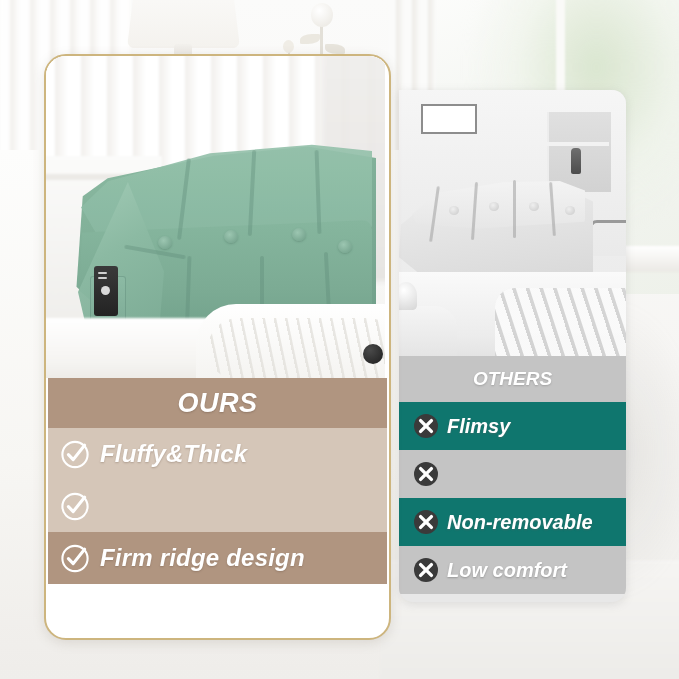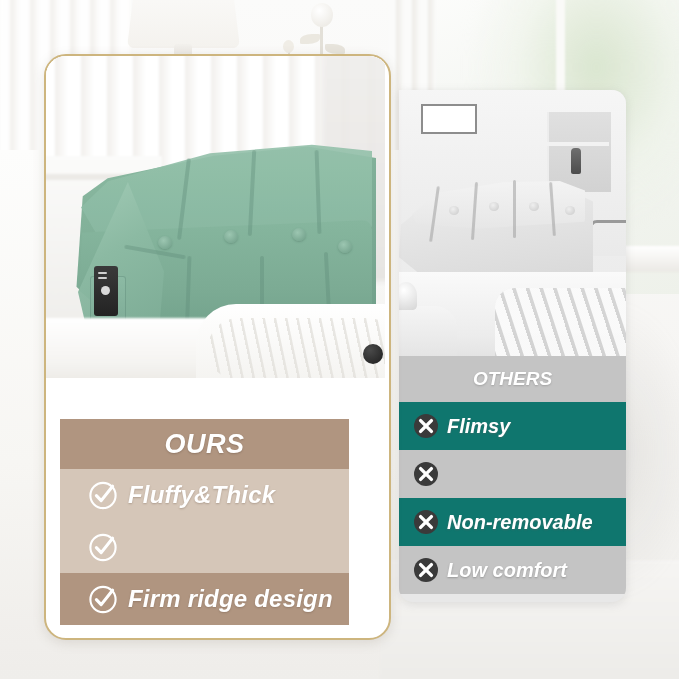--- a/index.html
+++ b/index.html
@@ -109,26 +109,26 @@
   .op-duvet{position:absolute;left:150px;top:248px;width:205px;height:80px;
     background:linear-gradient(180deg,#ffffff 0%,#f4f3f0 100%);
     border-radius:40px 18px 0 0;filter:blur(.5px);}
   .op-duvet-folds{position:absolute;left:162px;top:262px;width:190px;height:62px;
     background:repeating-linear-gradient(78deg,rgba(225,223,218,.75) 0px,rgba(225,223,218,.75) 2px,rgba(255,255,255,0) 3px,rgba(255,255,255,0) 11px);
     border-radius:30px;filter:blur(.4px);}
   .op-ball{position:absolute;left:317px;top:288px;width:20px;height:20px;border-radius:50%;
     background:radial-gradient(circle at 35% 30%,#4a4a4a,#1d1d1d);}
 
   
-  .ours-table{position:absolute;left:14px;top:322px;width:289px;margin-top:41px;}
+  .ours-table{position:absolute;left:2px;top:322px;width:339px;}
   .row{position:relative;display:flex;align-items:center;box-sizing:border-box;}
   .ours-head{height:50px;justify-content:center;background:#b09580;}
   .ours-head span{color:#ffffff;font-size:27px;font-weight:bold;font-style:italic;letter-spacing:.5px;
     text-shadow:0 1px 2px rgba(90,70,55,.35);}
-  .ours-row{height:52px;padding-left:28px;}
+  .ours-row{height:52px;padding-left:12px;}
   .ours-row.dark{background:#b09580;}
   .ours-row.light{background:#d5c6b8;}
   .ours-row .lbl{color:#ffffff;font-size:24px;font-style:italic;font-weight:bold;
     letter-spacing:.2px;text-shadow:0 1px 2px rgba(95,75,58,.32);}
   .chk{width:30px;height:30px;flex:0 0 30px;margin-right:10px;position:relative;}
 
   
   .card-others{
     position:absolute;left:399px;top:90px;width:227px;height:512px;
     border-radius:0 14px 14px 14px;overflow:hidden;

